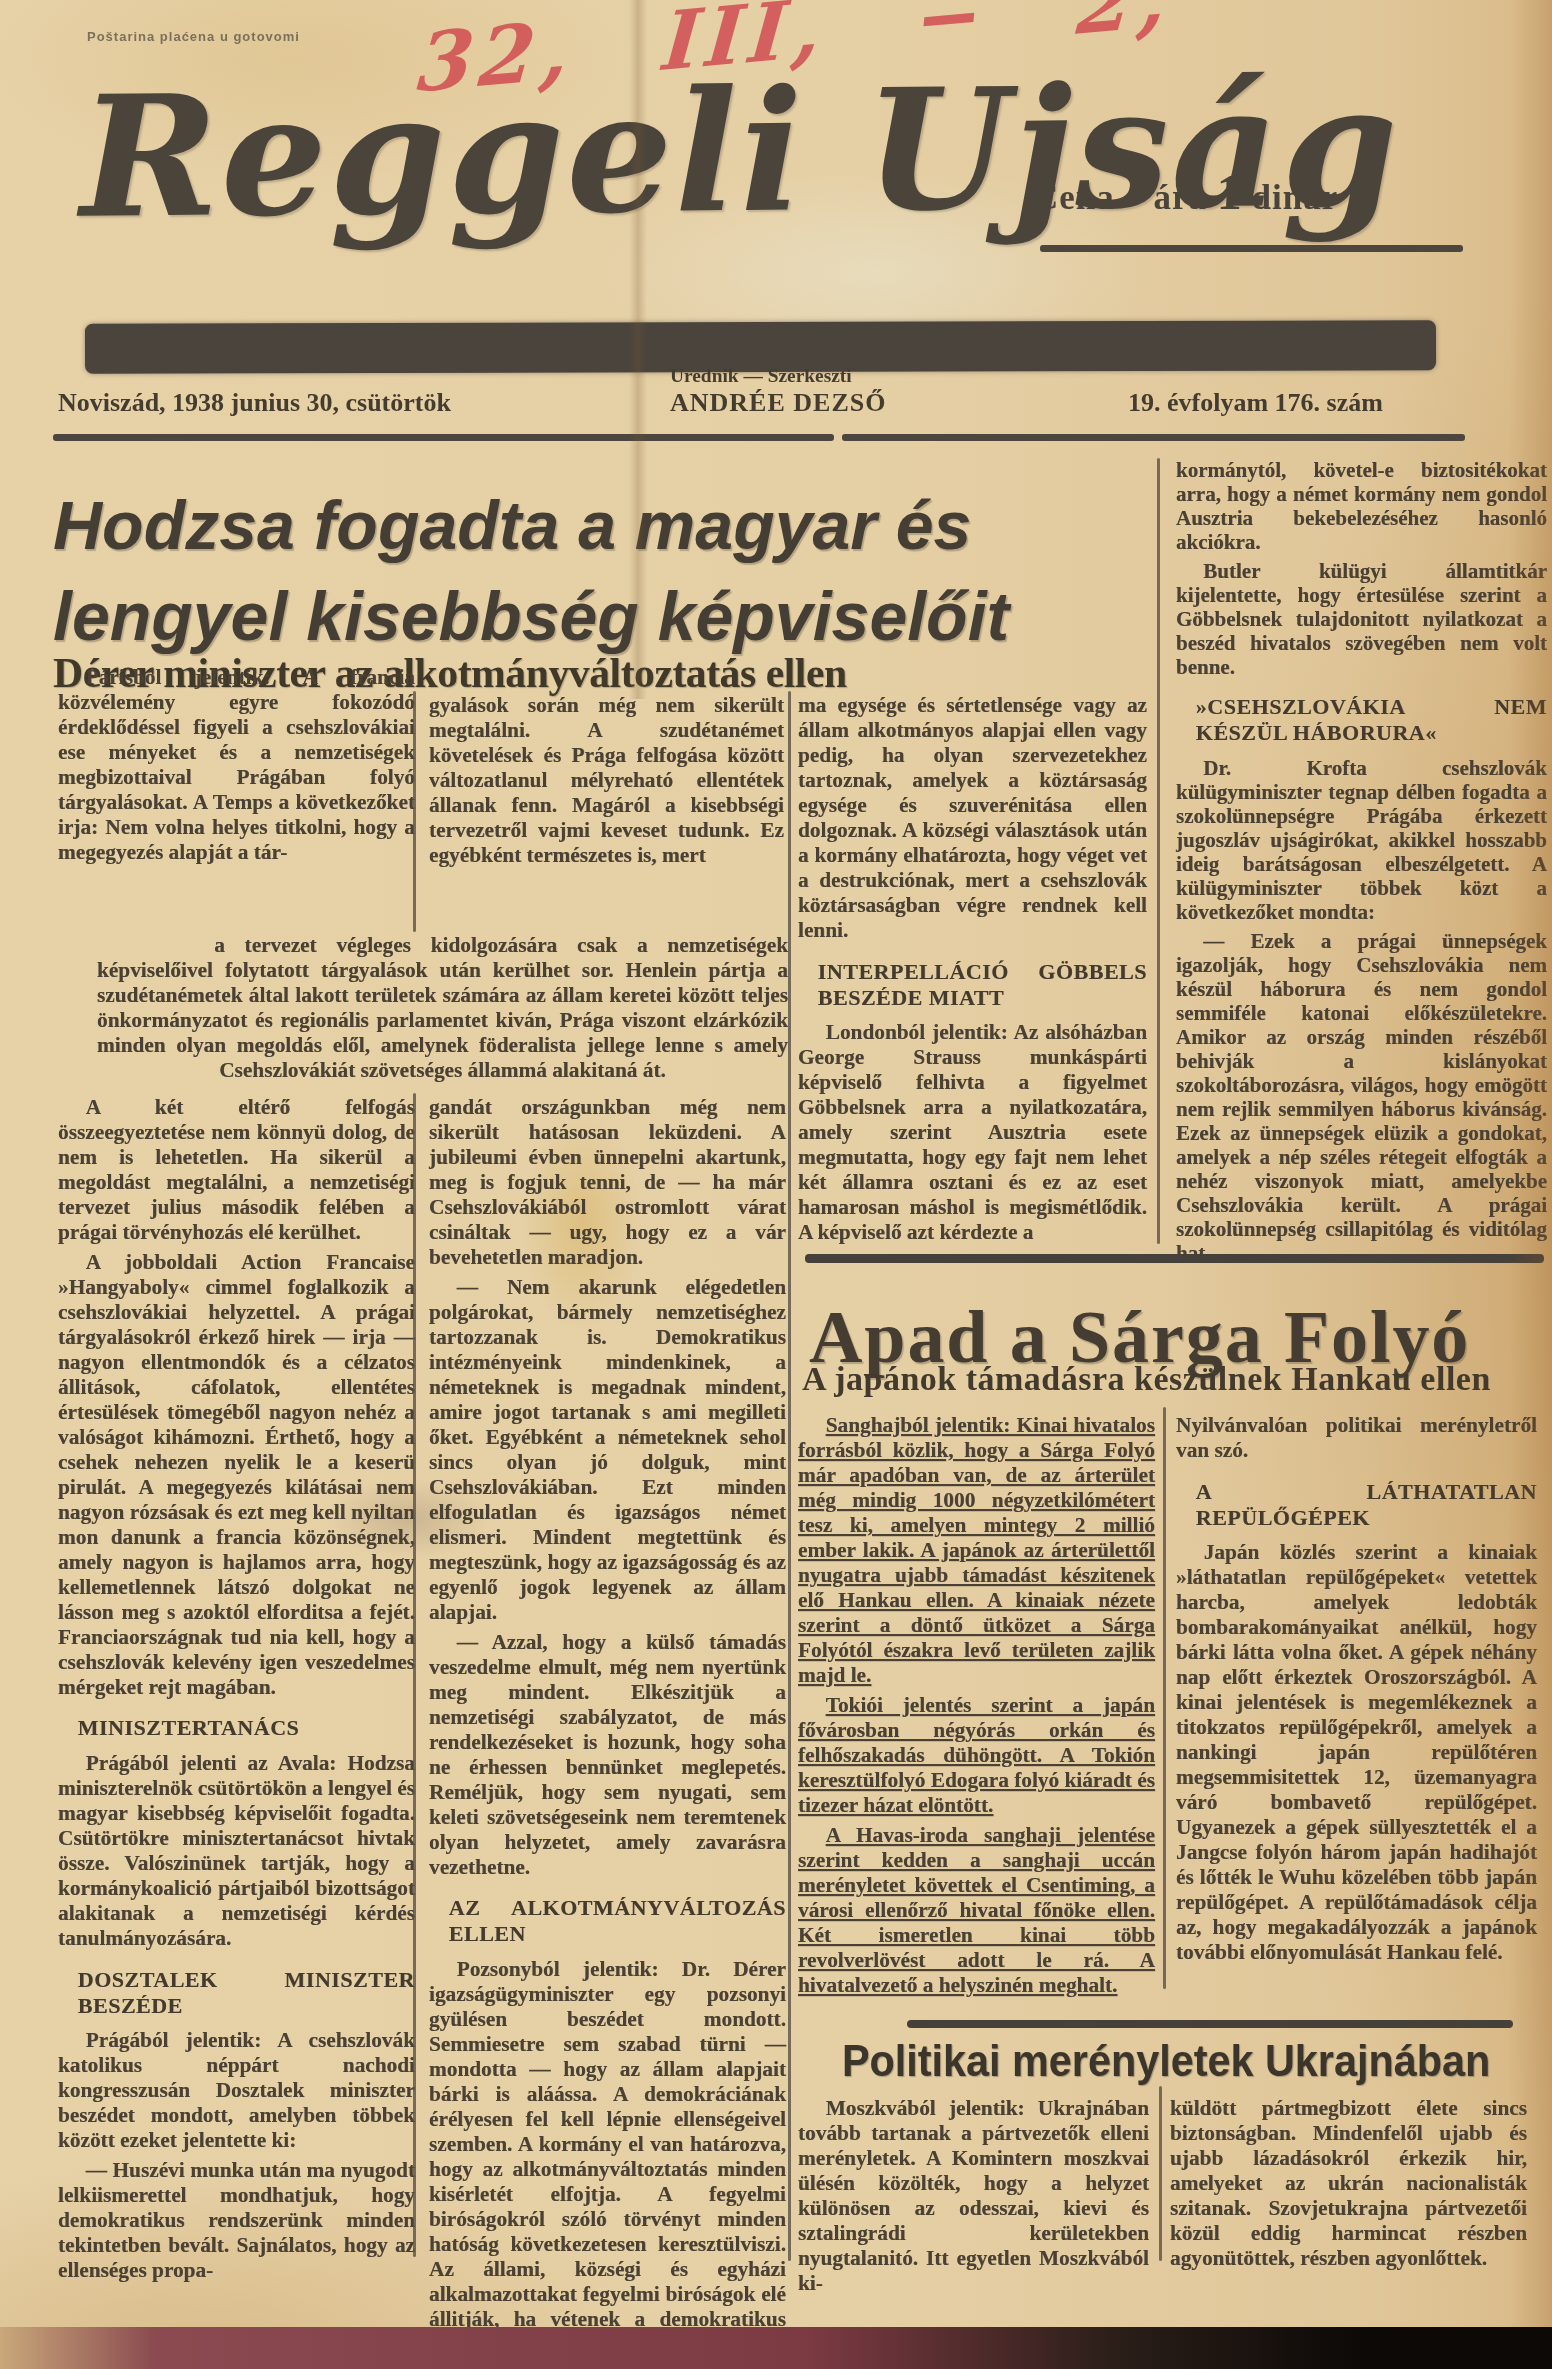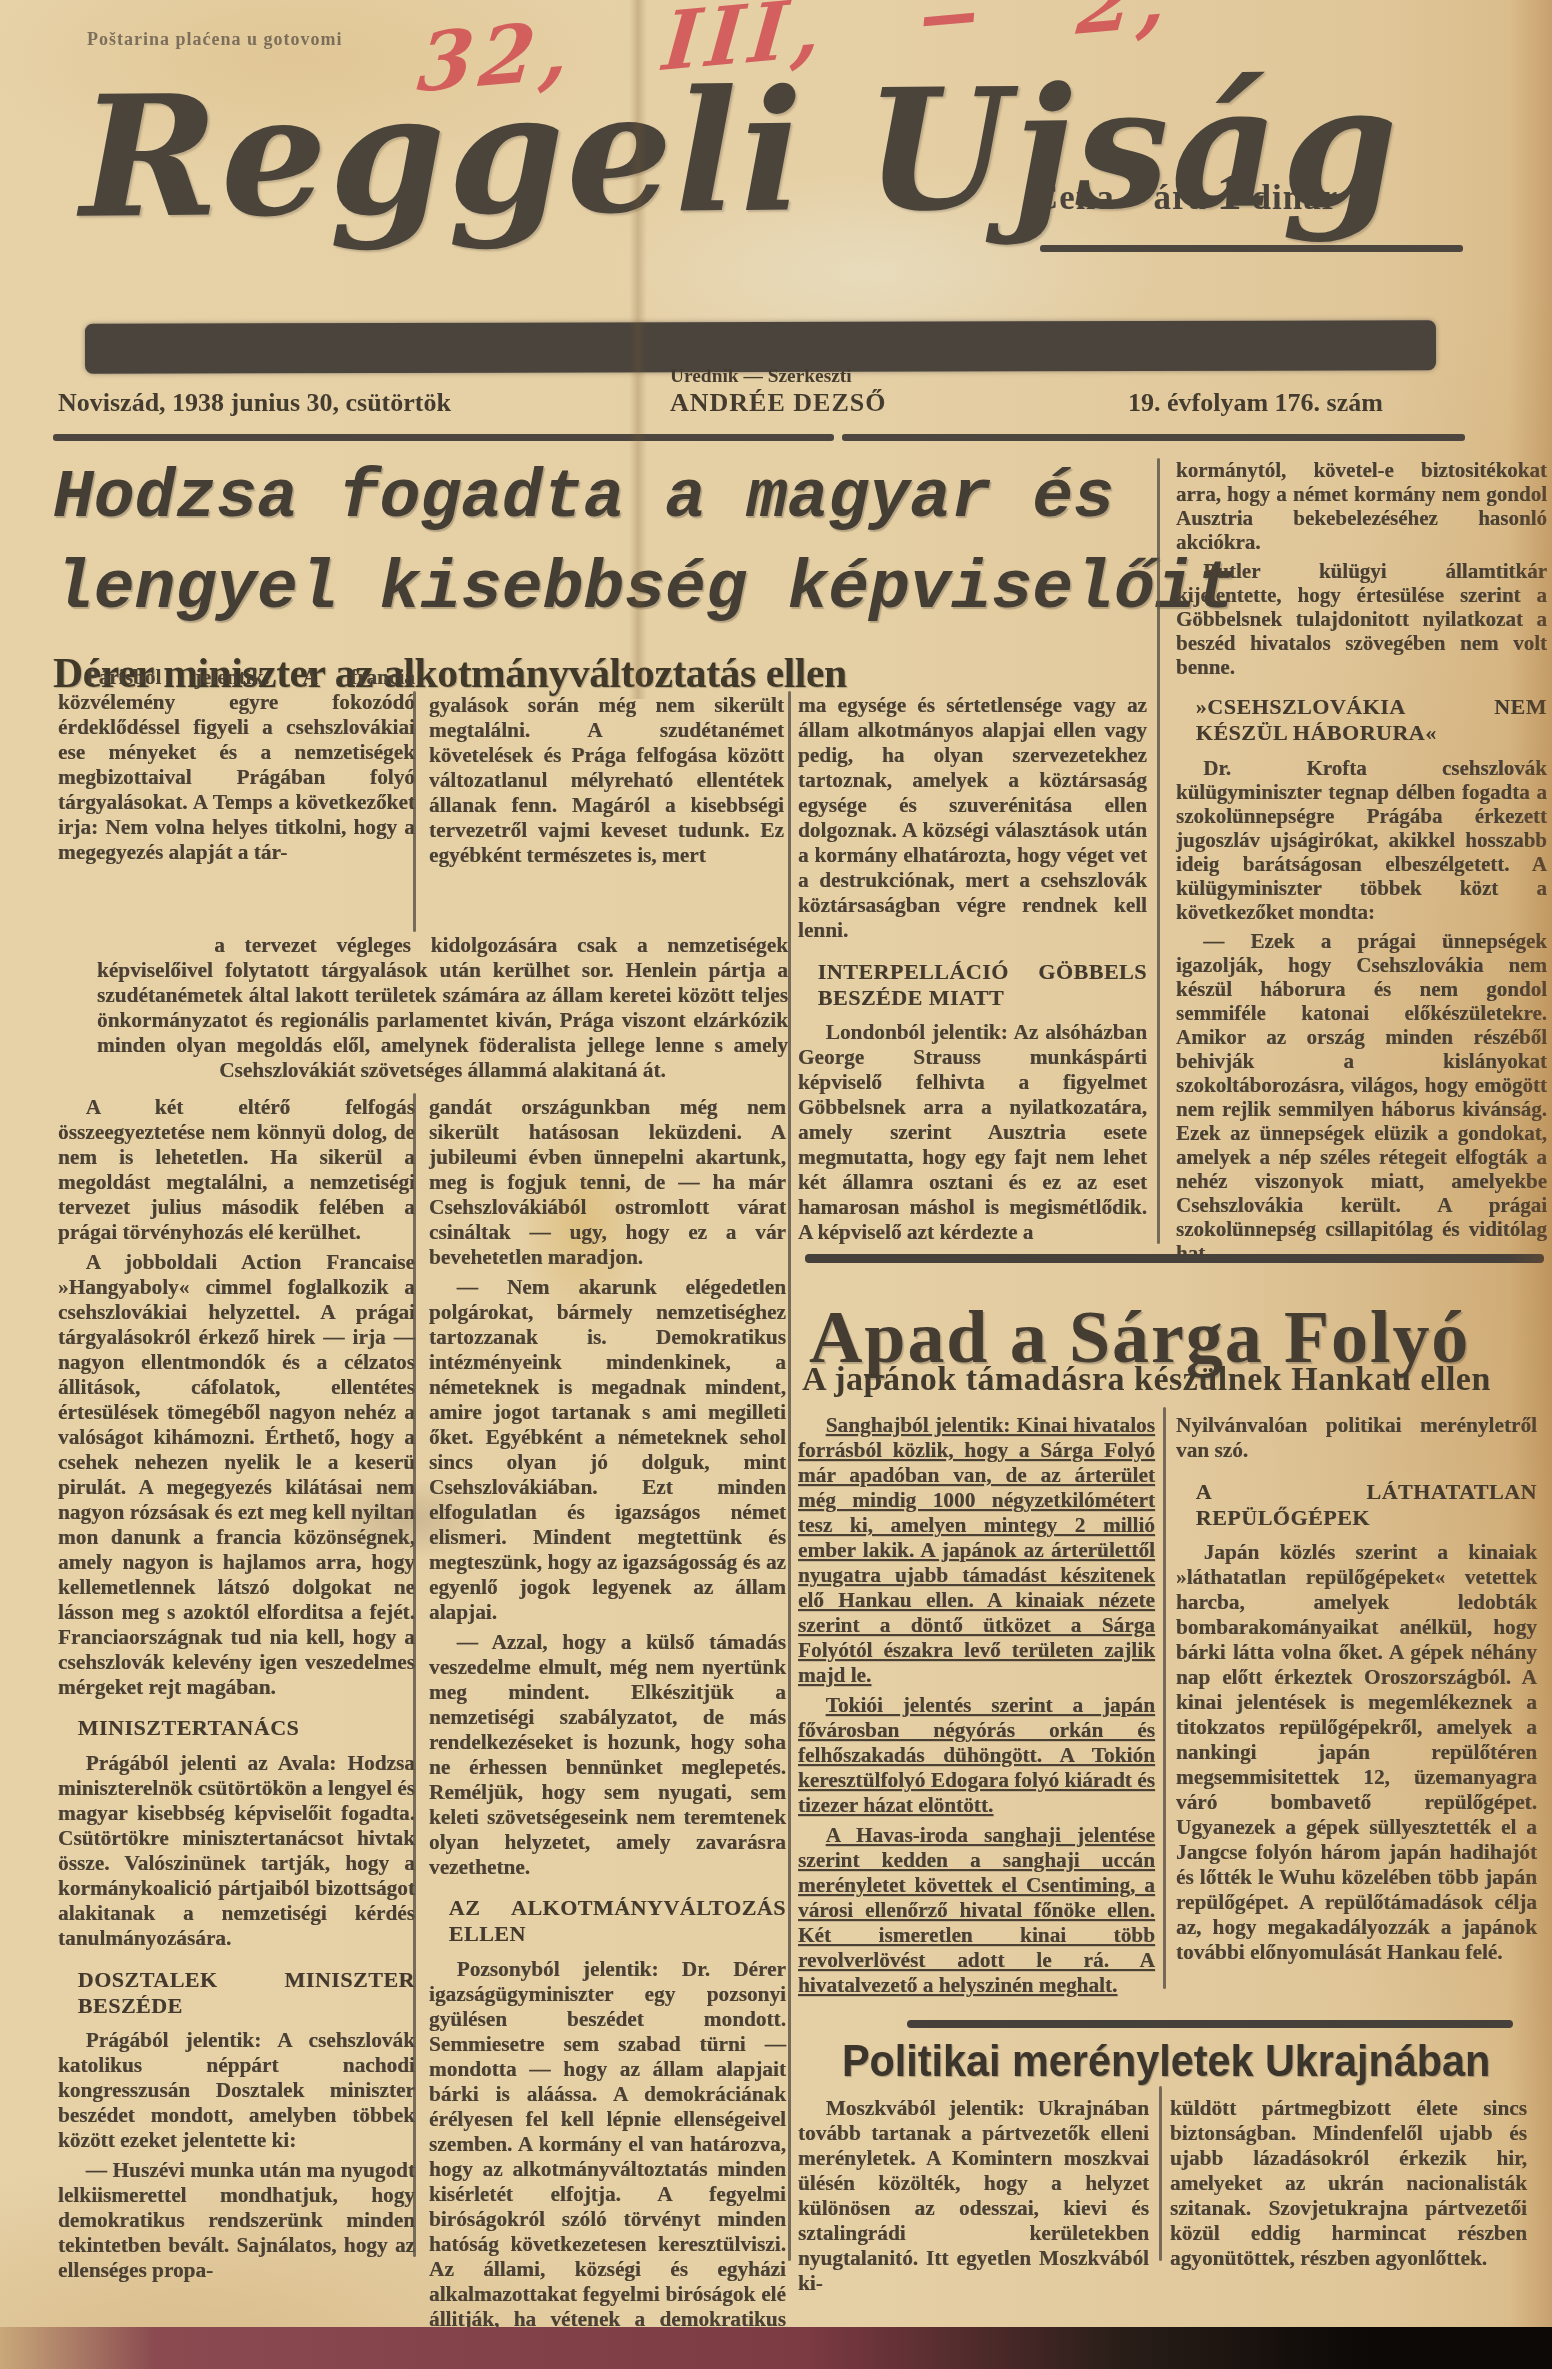--- a/index.html
+++ b/index.html
@@ -11,44 +11,45 @@
       radial-gradient(ellipse 408px 155px at 873px 272px, rgba(235,235,218,0.45), transparent 70%),
       radial-gradient(ellipse 87px 155px at 582px 1223px, rgba(205,160,60,0.35), transparent 70%),
       radial-gradient(ellipse 116px 58px at 408px 1519px, rgba(70,58,44,0.18), transparent 70%),
       radial-gradient(ellipse 582px 1359px at 1591px 1261px, rgba(175,120,55,0.30), transparent 72%),
       radial-gradient(ellipse 679px 291px at 194px 2358px, rgba(185,140,75,0.30), transparent 70%),
       radial-gradient(ellipse 485px 194px at 291px 58px, rgba(210,175,110,0.30), transparent 70%),
       linear-gradient(90deg,#e7d2a8 0%,#e5cfa4 55%,#e0c79a 88%,#d9ba87 100%);
   }
   .abs{position:absolute;}
   
-  .postal{font-family:Liberation Serif, serif;font-size:18px;font-weight:bold;color:#6a5f50;letter-spacing:1px;opacity:.85;}
+  .postal{font-family:Liberation Sans, sans-serif;font-size:13px;font-weight:bold;color:#6a5f50;letter-spacing:1px;opacity:.85;}
   .handwriting{
     font-family:"DejaVu Serif",serif;font-style:italic;font-weight:bold;
     font-size:80px;color:rgba(206,64,74,0.78);
     transform:rotate(-5deg) skewX(-10deg);letter-spacing:5.8px;word-spacing:56px;white-space:nowrap;
   }
   .price{font-size:35px;font-weight:bold;color:#4a443c;white-space:nowrap;letter-spacing:1px;}
   .price .big{font-size:50px;letter-spacing:0;}
   .rule{background:#4c463e;border-radius:2.9px;}
   .masthead{
     font-family:"DejaVu Serif",serif;font-style:italic;font-weight:bold;
     font-size:167px;line-height:1;color:#4b443b;white-space:nowrap;
     transform:rotate(-0.5deg);letter-spacing:1.9px;
     text-shadow:1.9px 1.9px 1.9px rgba(75,68,59,0.25);
   }
   .bigbar{background:#4a443d;border-radius:7.8px;transform:rotate(-0.15deg);box-shadow:0 0 5.8px rgba(74,68,61,0.5);}
   .dateline,.issue{font-size:26px;font-weight:bold;color:#453c30;white-space:nowrap;}
   .editor-label{font-size:19.4px;font-weight:bold;color:#453c30;}
   .editor-name{font-size:26px;font-weight:bold;color:#453c30;letter-spacing:1px;text-align:center;}
   
   .mainhead{
-    font-family:Liberation Mono, monospace;font-style:italic;font-weight:bold;
+    font-family:Liberation Sans, sans-serif;font-style:italic;font-weight:bold;
     font-size:68px;line-height:1;color:#453e34;white-space:nowrap;
     text-shadow:1.5px 1.5px 1px rgba(69,62,52,0.3);
+    margin-top:27px;
   }
   .subhead1{
     font-size:43px;font-weight:bold;color:#403828;white-space:nowrap;
     transform:scaleX(0.97);transform-origin:left;letter-spacing:-0.5px;
     text-shadow:1px 1px 1px rgba(64,56,40,0.3);
   }
   .apadhead{
     font-size:74px;font-weight:bold;color:#453d31;white-space:nowrap;letter-spacing:1.9px;
     text-shadow:1.5px 1.5px 1px rgba(69,61,49,0.3);
     margin-top:22px;

